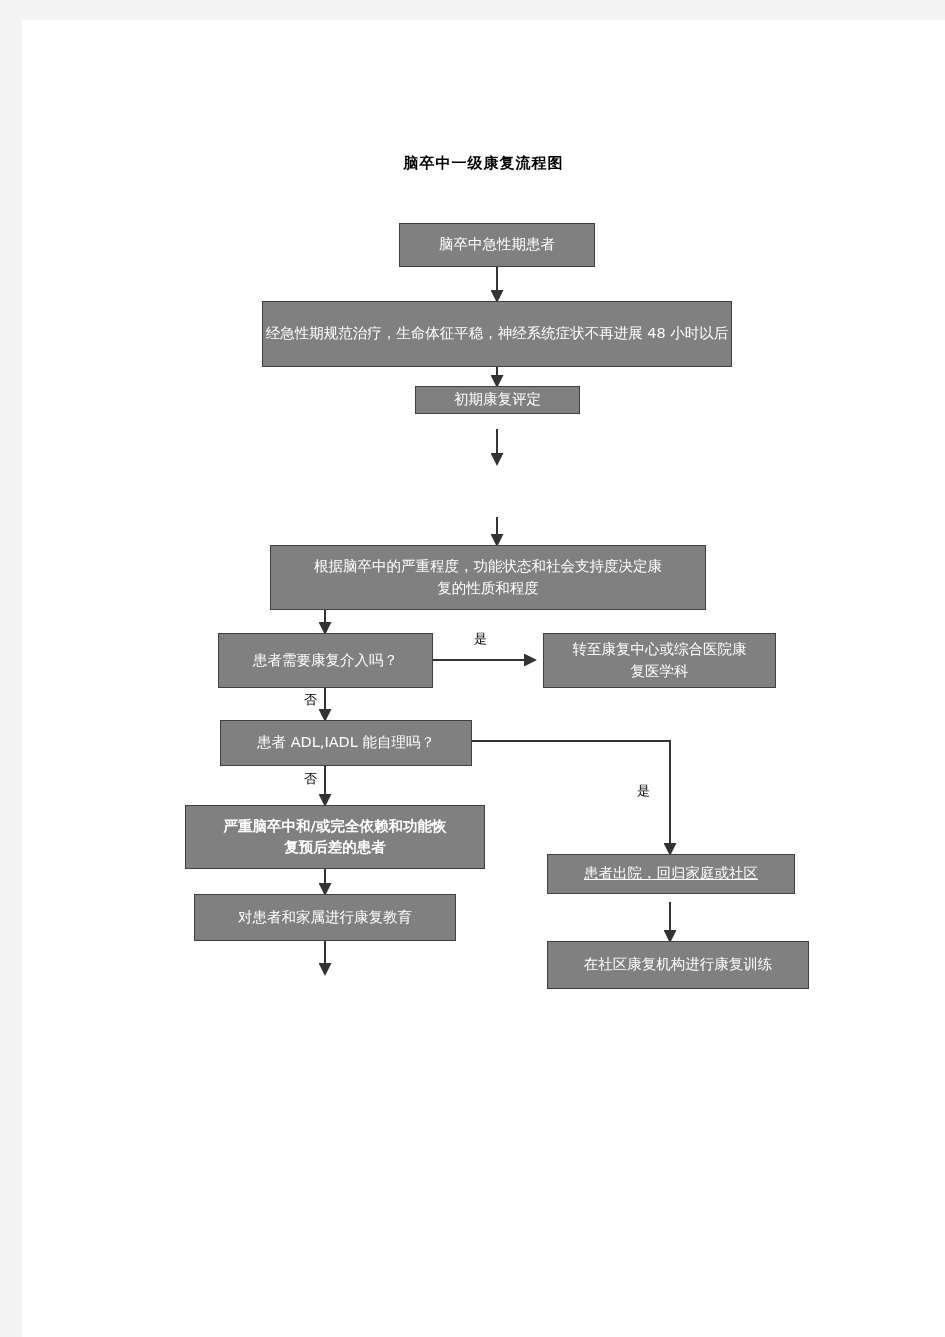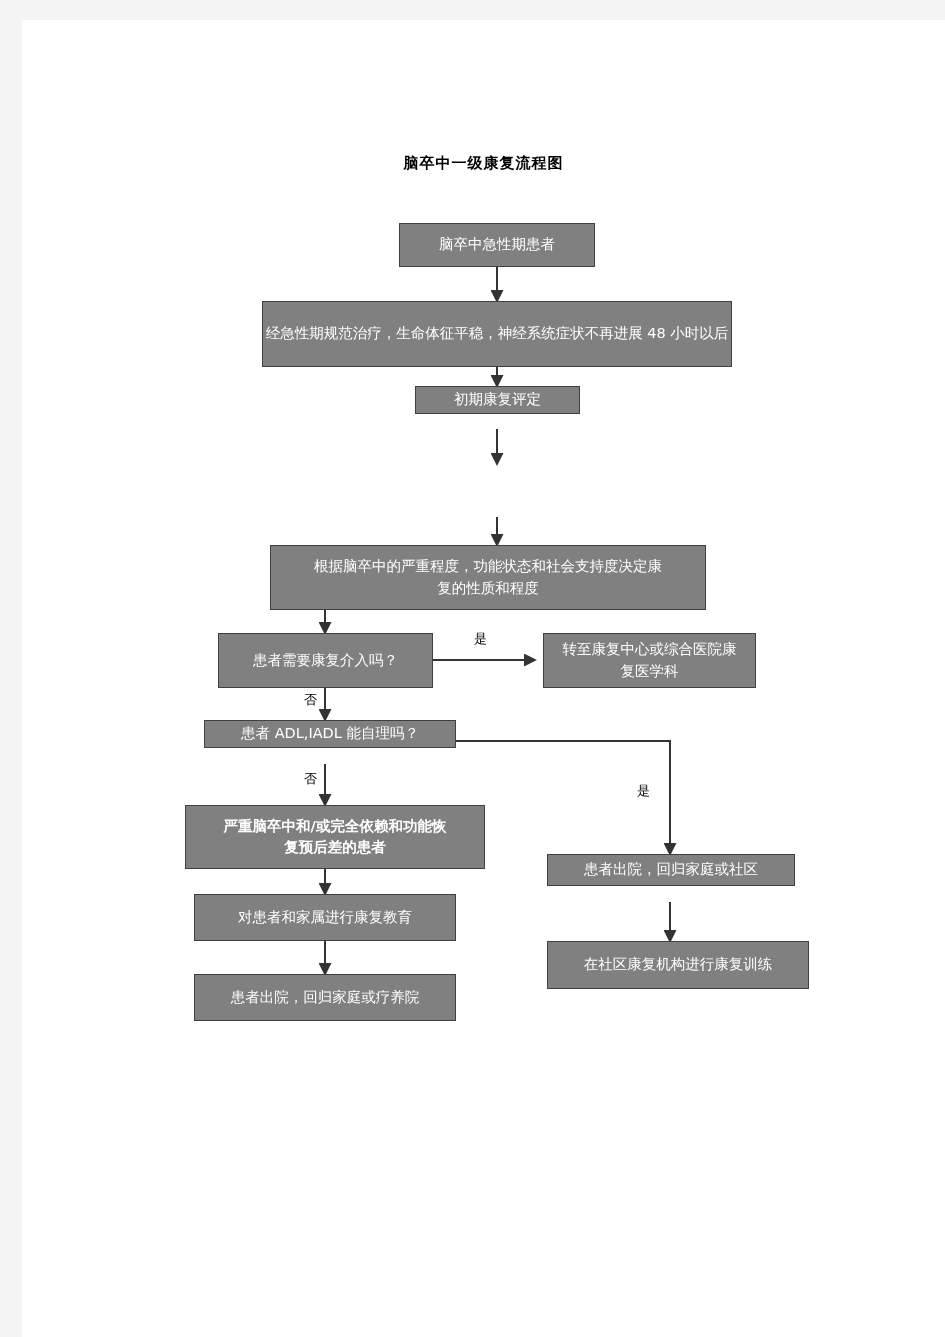--- a/index.html
+++ b/index.html
@@ -120,33 +120,32 @@
     <div class="node" style="left:240px; top:281px; width:470px; height:66px;">经急性期规范治疗，生命体征平稳，神经系统症状不再进展 48 小时以后</div>
 
     <div class="node" style="left:393px; top:366px; width:165px; height:28px;">初期康复评定</div>
 
 
     <div class="node" style="left:248px; top:525px; width:436px; height:65px;">根据脑卒中的严重程度，功能状态和社会支持度决定康
 复的性质和程度</div>
 
     <div class="node" style="left:196px; top:613px; width:215px; height:55px;">患者需要康复介入吗？</div>
 
-    <div class="node" style="left:521px; top:613px; width:213px; height:55px;">转至康复中心或综合医院康
+    <div class="node" style="left:521px; top:613px; width:233px; height:55px;">转至康复中心或综合医院康
 复医学科</div>
 
-    <div class="node" style="left:182px; top:700px; width:252px; height:28px;">患者 ADL,IADL 能自理吗？</div>
+    <div class="node" style="left:198px; top:700px; width:252px; height:46px;">患者 ADL,IADL 能自理吗？</div>
 
     <div class="node" style="left:163px; top:785px; width:300px; height:64px;font-weight:bold;">严重脑卒中和/或完全依赖和功能恢
 复预后差的患者</div>
 
     <div class="node" style="left:172px; top:874px; width:262px; height:47px;">对患者和家属进行康复教育</div>
 
-    <div class="node" style="left:172px; top:954px; width:262px; height:47px;">患者出院，回归家庭或疗养院</div>
 
-    <div class="node" style="left:525px; top:834px; width:248px; height:32px;">患者出院，回归家庭或社区</div>
+    <div class="node" style="left:525px; top:834px; width:248px; height:40px;text-decoration:underline;">患者出院，回归家庭或社区</div>
 
     <div class="node" style="left:525px; top:921px; width:262px; height:48px;">在社区康复机构进行康复训练</div>
 
     <div class="edge-label" style="left:452px; top:612px;">是</div>
 
     <div class="edge-label" style="left:282px; top:673px;">否</div>
 
     <div class="edge-label" style="left:282px; top:752px;">否</div>
 
     <div class="edge-label" style="left:615px; top:764px;">是</div>

